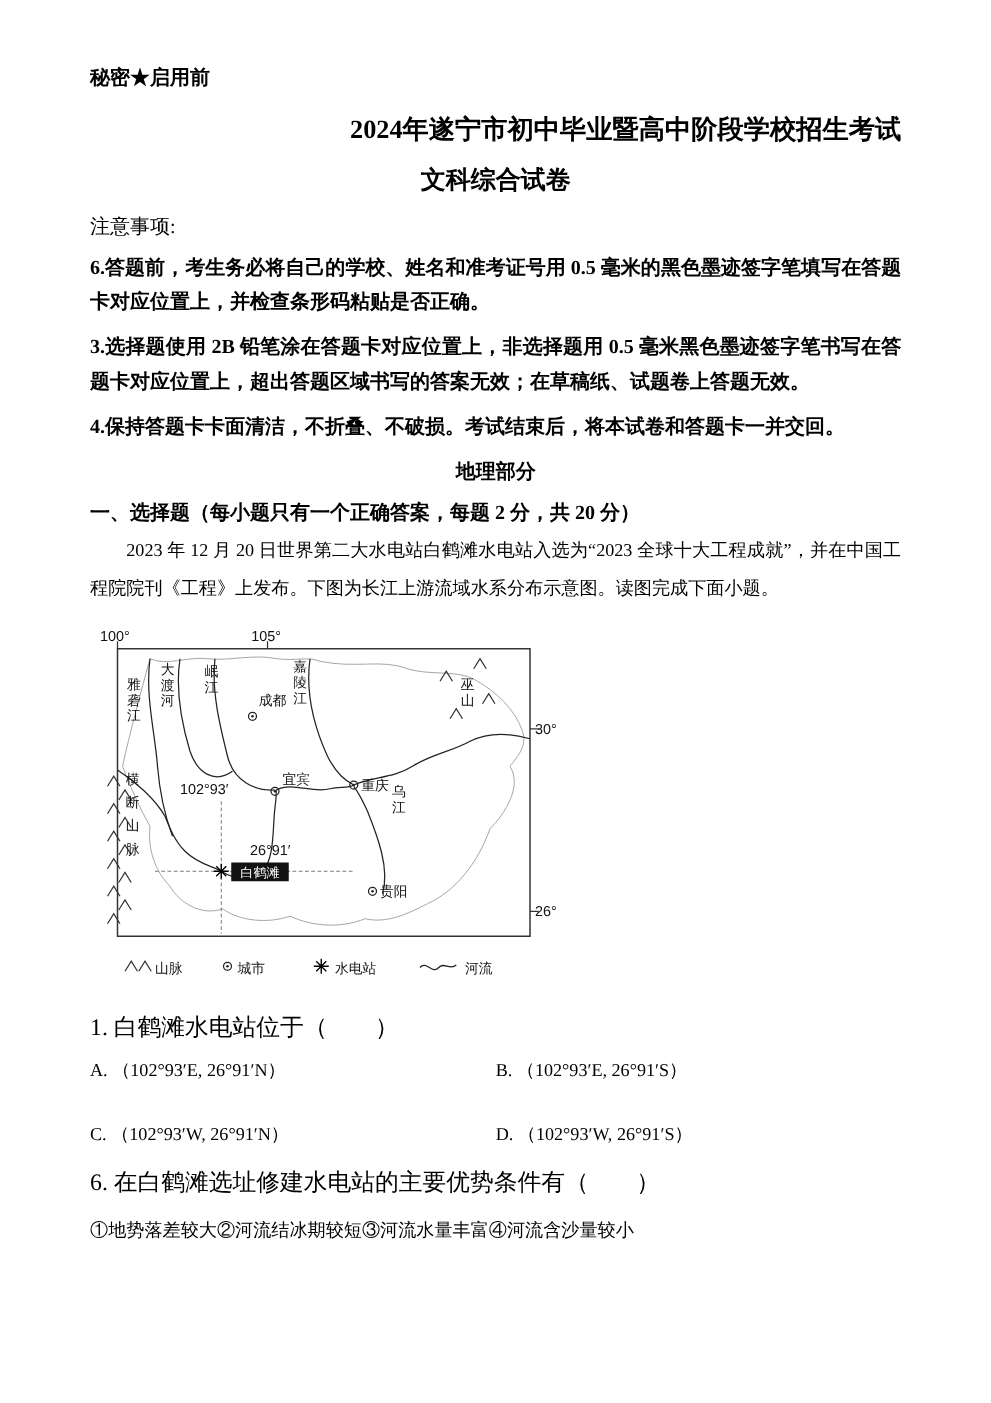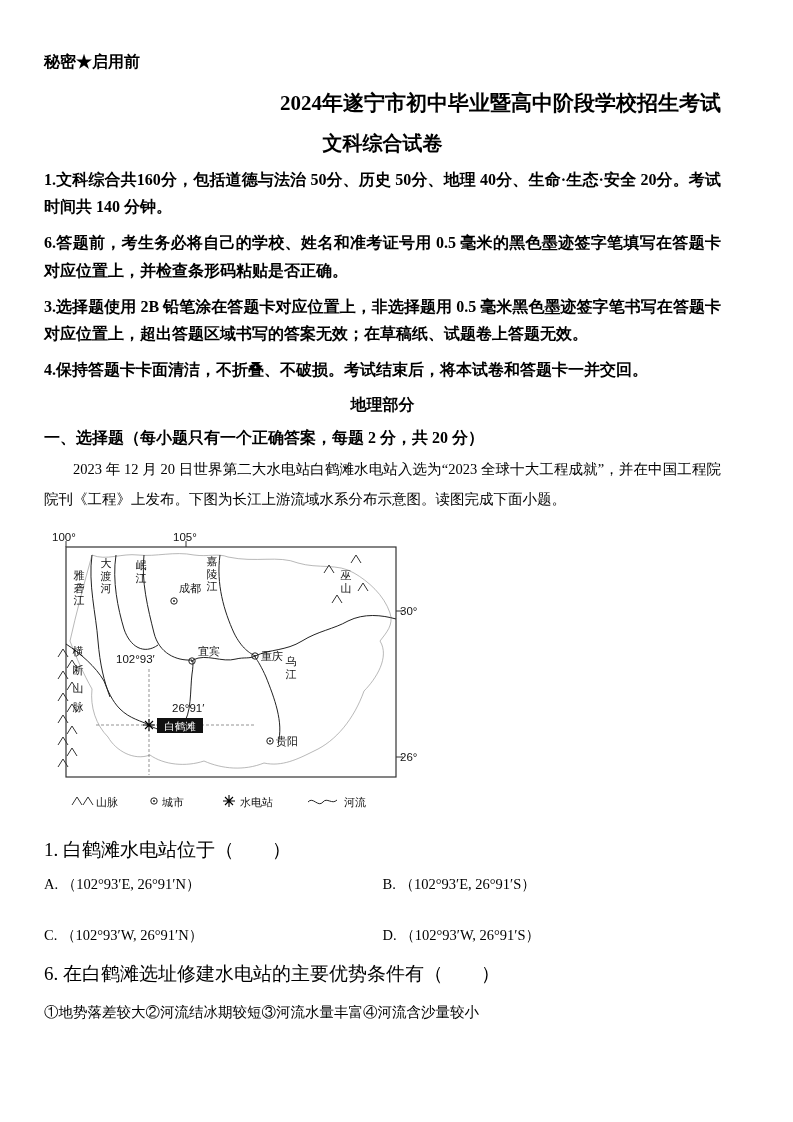--- a/index.html
+++ b/index.html
@@ -1,18 +1,18 @@
 <!DOCTYPE html>
 <html><head>
 <meta charset="utf-8">
 <style>
   html,body { margin:0; padding:0; background:#e8e8e8; }
   .page {
     width:793px; height:1122px; margin:0 auto; background:#ffffff;
-    box-sizing:border-box; padding:52px 72px 30px 44px;
+    box-sizing:border-box; padding:52px 72px 30px 72px;
     font-family:"Liberation Serif","DejaVu Serif",serif; color:#000;
     overflow:hidden; position:relative;
   }
   .classification { font-size:16px; font-weight:bold; }
   .title   { text-align:right; font-size:21px; font-weight:bold; margin-top:16px; }
   .subtitle{ text-align:center; font-size:20px; font-weight:bold; margin-top:13px; }
   .notice-heading { font-size:16px; margin-top:14px; }
   .notice-item {
     font-size:16px; font-weight:bold; line-height:1.7;
     margin:9px 0 0 0; text-align:justify;
@@ -44,21 +44,21 @@
 </head>
 <body>
 
 <div class="page">
 
   <div class="classification">秘密★启用前</div>
 
   <div class="title">2024年遂宁市初中毕业暨高中阶段学校招生考试</div>
   <div class="subtitle">文科综合试卷</div>
 
-  <p class="notice-item">1.文科综合共160分，包括道德与法治 50分、历史 50分、地理 40分、生命·生态·安全 20分。考试时间共 140 分钟。</p>
+  <div class="notice-heading">注意事项:</div>
   <p class="notice-item">6.答题前，考生务必将自己的学校、姓名和准考证号用 0.5 毫米的黑色墨迹签字笔填写在答题卡对应位置上，并检查条形码粘贴是否正确。</p>
   <p class="notice-item">3.选择题使用 2B 铅笔涂在答题卡对应位置上，非选择题用 0.5 毫米黑色墨迹签字笔书写在答题卡对应位置上，超出答题区域书写的答案无效；在草稿纸、试题卷上答题无效。</p>
   <p class="notice-item">4.保持答题卡卡面清洁，不折叠、不破损。考试结束后，将本试卷和答题卡一并交回。</p>
 
   <div class="part-title">地理部分</div>
   <div class="qtype">一、选择题（每小题只有一个正确答案，每题 2 分，共 20 分）</div>
 
   <p class="intro">2023 年 12 月 20 日世界第二大水电站白鹤滩水电站入选为“2023 全球十大工程成就”，并在中国工程院院刊《工程》上发布。下图为长江上游流域水系分布示意图。读图完成下面小题。</p>
 
   <div class="figure">

